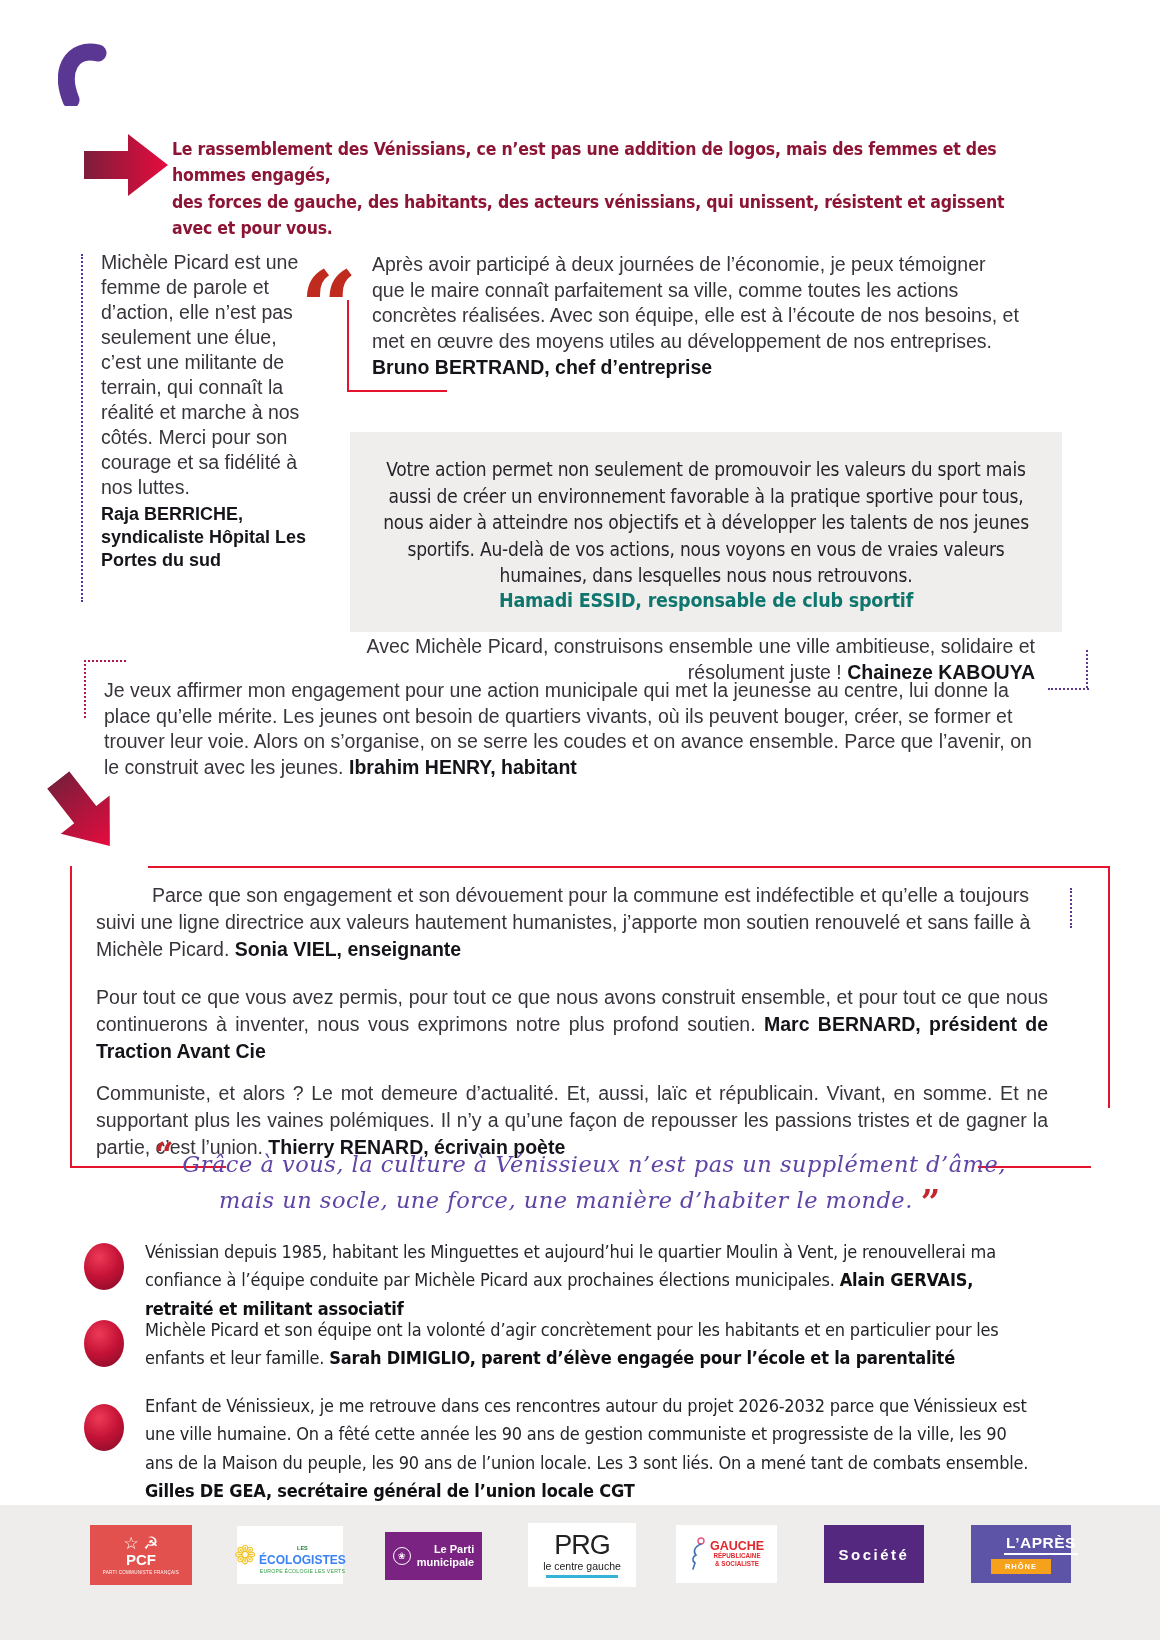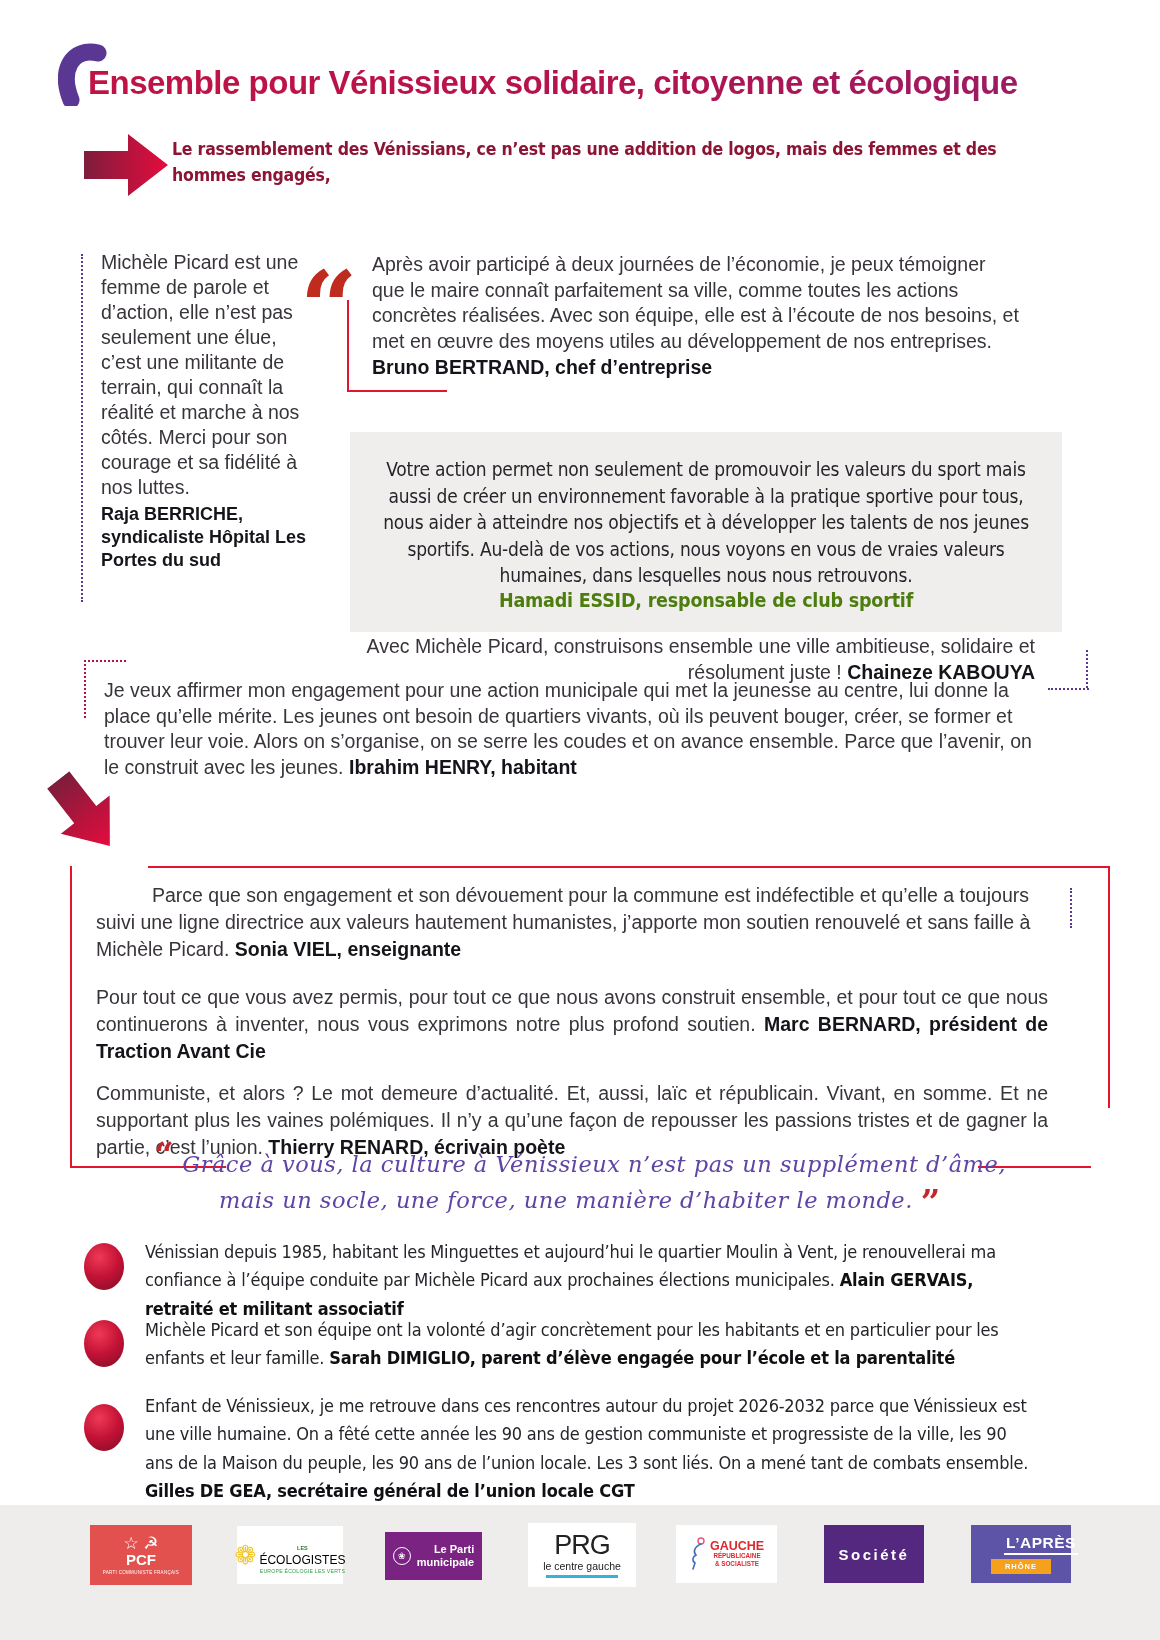--- a/index.html
+++ b/index.html
@@ -17,39 +17,39 @@
   .intro{font-size:17.5px;font-weight:bold;line-height:1.5;color:#8c1434;}
   .dotted-v{border-left:2.5px dotted #5b3794;width:0;}
   .dotted-h{border-top:2.5px dotted #5b3794;height:0;}
   .dotted-v.pink{border-left-color:#b5164a;}
   .dotted-h.pink{border-top-color:#b5164a;}
   .redline-v{width:0;border-left:2.5px solid #e4142e;}
   .redline-h{height:0;border-top:2.5px solid #e4142e;}
   .bigquote{font-family:"DejaVu Serif", serif;color:#bf2b1f;font-size:100px;line-height:0.55;font-weight:bold;}
   .graybox{background:#f0eeec;text-align:center;color:#26242a;}
   .graybox .t{font-size:19px;line-height:1.4;}
-  .graybox .author{font-size:19.5px;color:#4d7c0f;}
+  .graybox .author{font-size:19.5px;color:#0f766e;}
   .justify{text-align:justify;}
   .hw-line{text-align:center;font-family:"DejaVu Serif", serif;font-style:italic;font-size:22.5px;color:#5f43a5;line-height:1.6;letter-spacing:0.5px;}
   .hwq{font-family:"DejaVu Serif", serif;font-style:normal;font-weight:bold;color:#c1272d;font-size:34px;line-height:0;}
   .hwq.open{margin-right:8px;position:relative;top:-6px;}
   .hwq.close{margin-left:8px;position:relative;top:6px;}
   .sphere{width:40px;height:47px;border-radius:50%;
     background:radial-gradient(circle at 38% 30%, #ee3a57 0%, #c41236 48%, #7e0c26 100%);}
   .bullet-t{font-size:18px;line-height:1.58;color:#26242a;}
   .bullet-t b{color:#101014;}
   .footer-band{background:#efedeb;}
   .logo{display:flex;flex-direction:column;align-items:center;justify-content:center;text-align:center;}
   .pcf{background:#e2514d;color:#fff;}
   .pcf .glyphs{font-size:17px;line-height:1;}
   .pcf .name{font-weight:800;font-size:15px;line-height:1.1;}
   .pcf .sub{font-size:4.5px;letter-spacing:0.3px;margin-top:2px;}
   .eelv{background:#fff;flex-direction:row;gap:3px;}
   .eelv .flower{color:#f2c422;font-size:26px;line-height:1;}
-  .eelv .name{color:#000000;font-weight:400;font-size:12px;line-height:1;}
+  .eelv .name{color:#3b82f6;font-weight:700;font-size:12px;line-height:1;}
   .eelv .pre{color:#1e7a34;font-weight:800;font-size:5.5px;line-height:1;}
   .eelv .sub{color:#2f9e44;font-size:5.2px;margin-top:2px;letter-spacing:0.2px;}
   .ps{background:#7b2382;color:#fff;flex-direction:row;gap:6px;}
   .ps .icon{width:16px;height:16px;border:1.5px solid #fff;border-radius:50%;display:flex;align-items:center;justify-content:center;font-size:9px;}
   .ps .name{font-weight:bold;font-size:11px;line-height:1.15;text-align:right;}
   .prg{background:#fff;color:#222;}
   .prg .name{font-weight:400;font-size:27px;line-height:1;letter-spacing:-1px;}
   .prg .sub{font-size:10.5px;margin-top:1px;}
   .prg .bar{width:72px;height:3px;background:#36b3d9;margin-top:3px;}
   .grs{background:#fff;flex-direction:row;gap:3px;}
@@ -63,33 +63,33 @@
   .apres .bar{background:#f5a11c;font-size:7.5px;font-weight:bold;letter-spacing:1px;margin-top:4px;padding:3px 14px;}
 </style>
 </head>
 <body>
 
 <div id="page">
 
   <svg class="abs" style="left:58px;top:40px;" width="52" height="66" viewBox="0 0 52 66">
     <path d="M13,60 C1,30 14,7 40,13" fill="none" stroke="#5b3794" stroke-width="17" stroke-linecap="round"></path>
   </svg>
-  <h1 class="title abs" style="left:88px;top:64px;">Ensemble pour Vénissieux solidaire, citoyenne et écologique</h1>
 
   <svg class="abs" style="left:84px;top:130px;" width="84" height="70" viewBox="0 0 84 70">
     <defs>
         <linearGradient id="g1" x1="0" y1="0" x2="1" y2="0">
       <stop offset="0" stop-color="#7d1d3b"></stop>
           <stop offset="1" stop-color="#e60b3e"></stop>
     </linearGradient>
       </defs>
     <polygon points="0,21 44,21 44,4 84,35 44,66 44,49 0,49" fill="url(#g1)"></polygon>
   </svg>
   <div class="abs intro cond" style="left:172px;top:136px;width:860px;">
     <div>Le rassemblement des Vénissians, ce n’est pas une addition de logos, mais des femmes et des hommes engagés,</div>
+    <div>des forces de gauche, des habitants, des acteurs vénissians, qui unissent, résistent et agissent avec et pour vous.</div>
   </div>
 
   <div class="abs dotted-v" style="left:81px;top:254px;height:348px;"></div>
   <div class="abs body-q" style="left:101px;top:250px;width:206px;line-height:1.28;">
     <span>Michèle Picard est une femme de parole et d’action, elle n’est pas seulement une élue, c’est une militante de terrain, qui connaît la réalité et marche à nos côtés. Merci pour son courage et sa fidélité à nos luttes.</span>
     <div class="author" style="margin-top:3px;font-size:18px;">Raja BERRICHE, syndicaliste Hôpital Les Portes du sud</div>
   </div>
 
   <span class="abs bigquote" style="left:300px;top:280px;">“</span>
   <div class="abs redline-v" style="left:347px;top:300px;height:90px;"></div>

